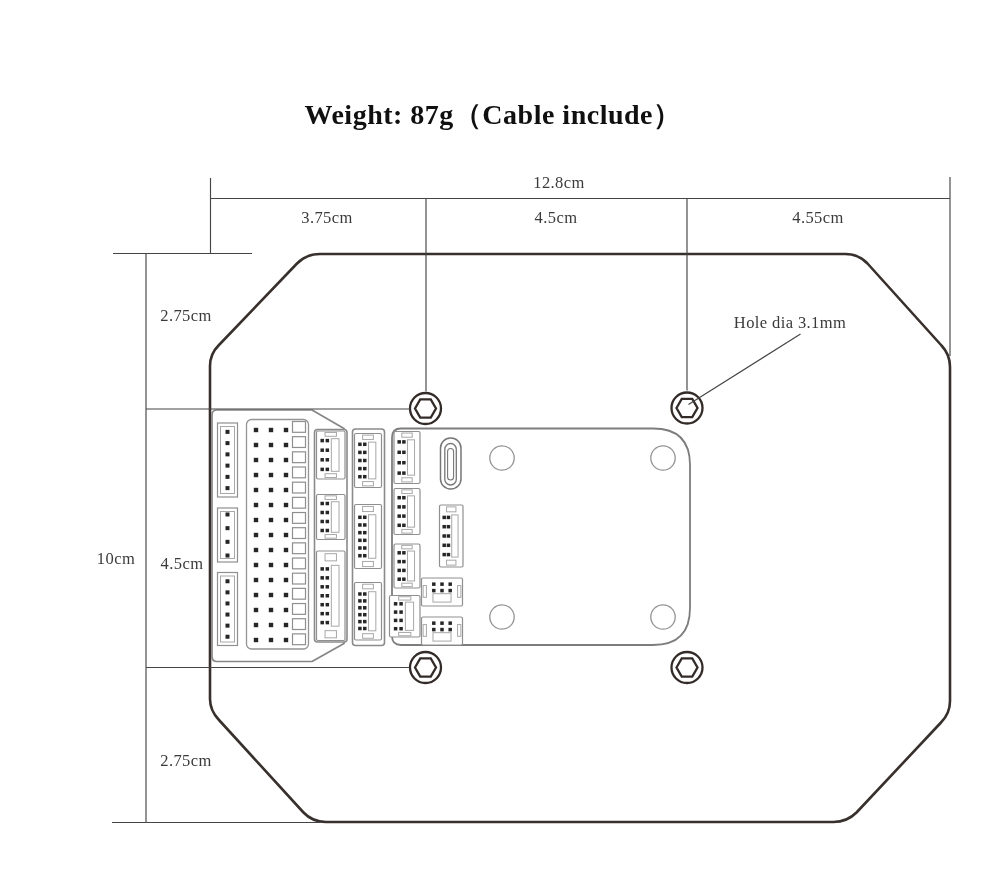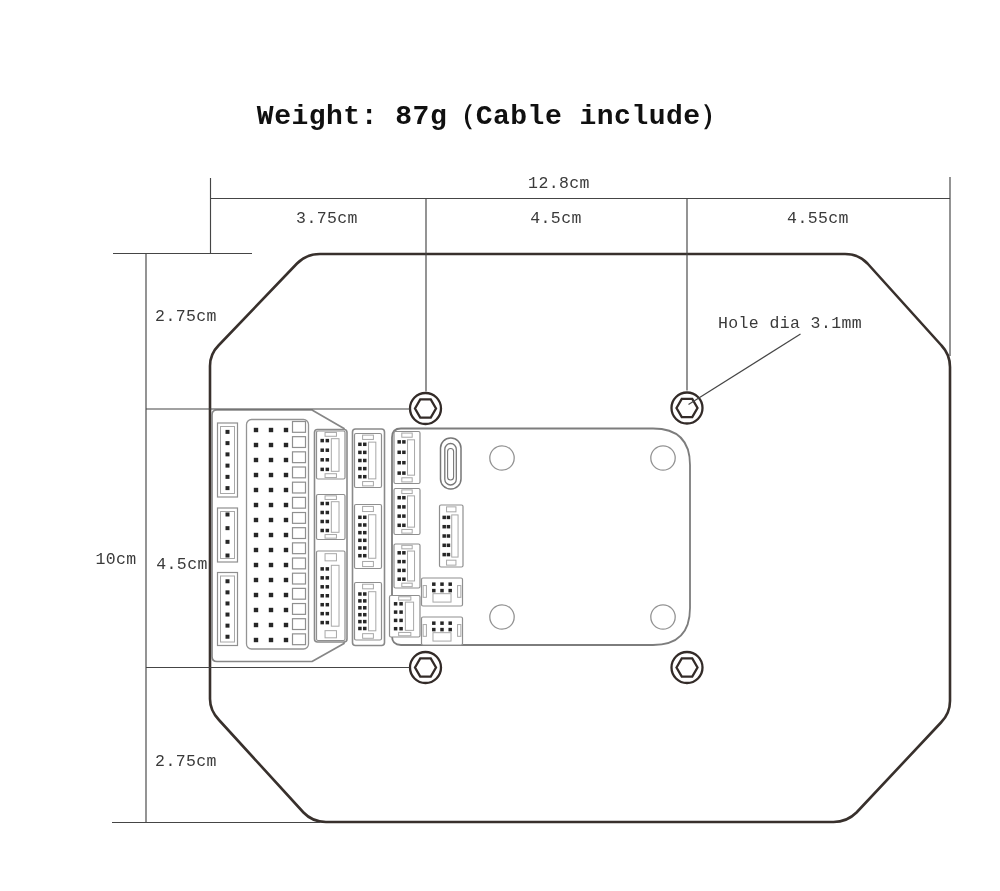--- a/index.html
+++ b/index.html
@@ -1,17 +1,17 @@
 <!DOCTYPE html>
 <html><head>
 <meta charset="utf-8">
 <style>
   html,body{margin:0;padding:0;background:#ffffff;}
   .stage{position:relative;width:1000px;height:891px;background:#fff;overflow:hidden;
-         font-family:Liberation Mono, monospace;}
+         font-family:Liberation Serif, serif;}
   svg{position:absolute;left:0;top:0;}
   text{fill:#3a3a3a;font-size:16.5px;letter-spacing:.4px;}
   .title-text{font-size:28px;font-weight:bold;letter-spacing:.5px;fill:#101010;}
   .dimline{stroke:#454545;stroke-width:1.15;fill:none;}
   .outline{stroke:#38302c;stroke-width:2.6;fill:none;stroke-linejoin:round;}
   .board{stroke:#868686;stroke-width:1.7;fill:#ffffff;stroke-linejoin:round;}
   .board2{stroke:#7d7d7d;stroke-width:1.8;fill:#ffffff;}
   .strip{stroke:#8a8a8a;stroke-width:1.6;fill:#ffffff;}
   .thin{stroke:#949494;stroke-width:1.3;fill:none;}
   .conn{stroke:#8f8f8f;stroke-width:1.2;fill:#ffffff;}

